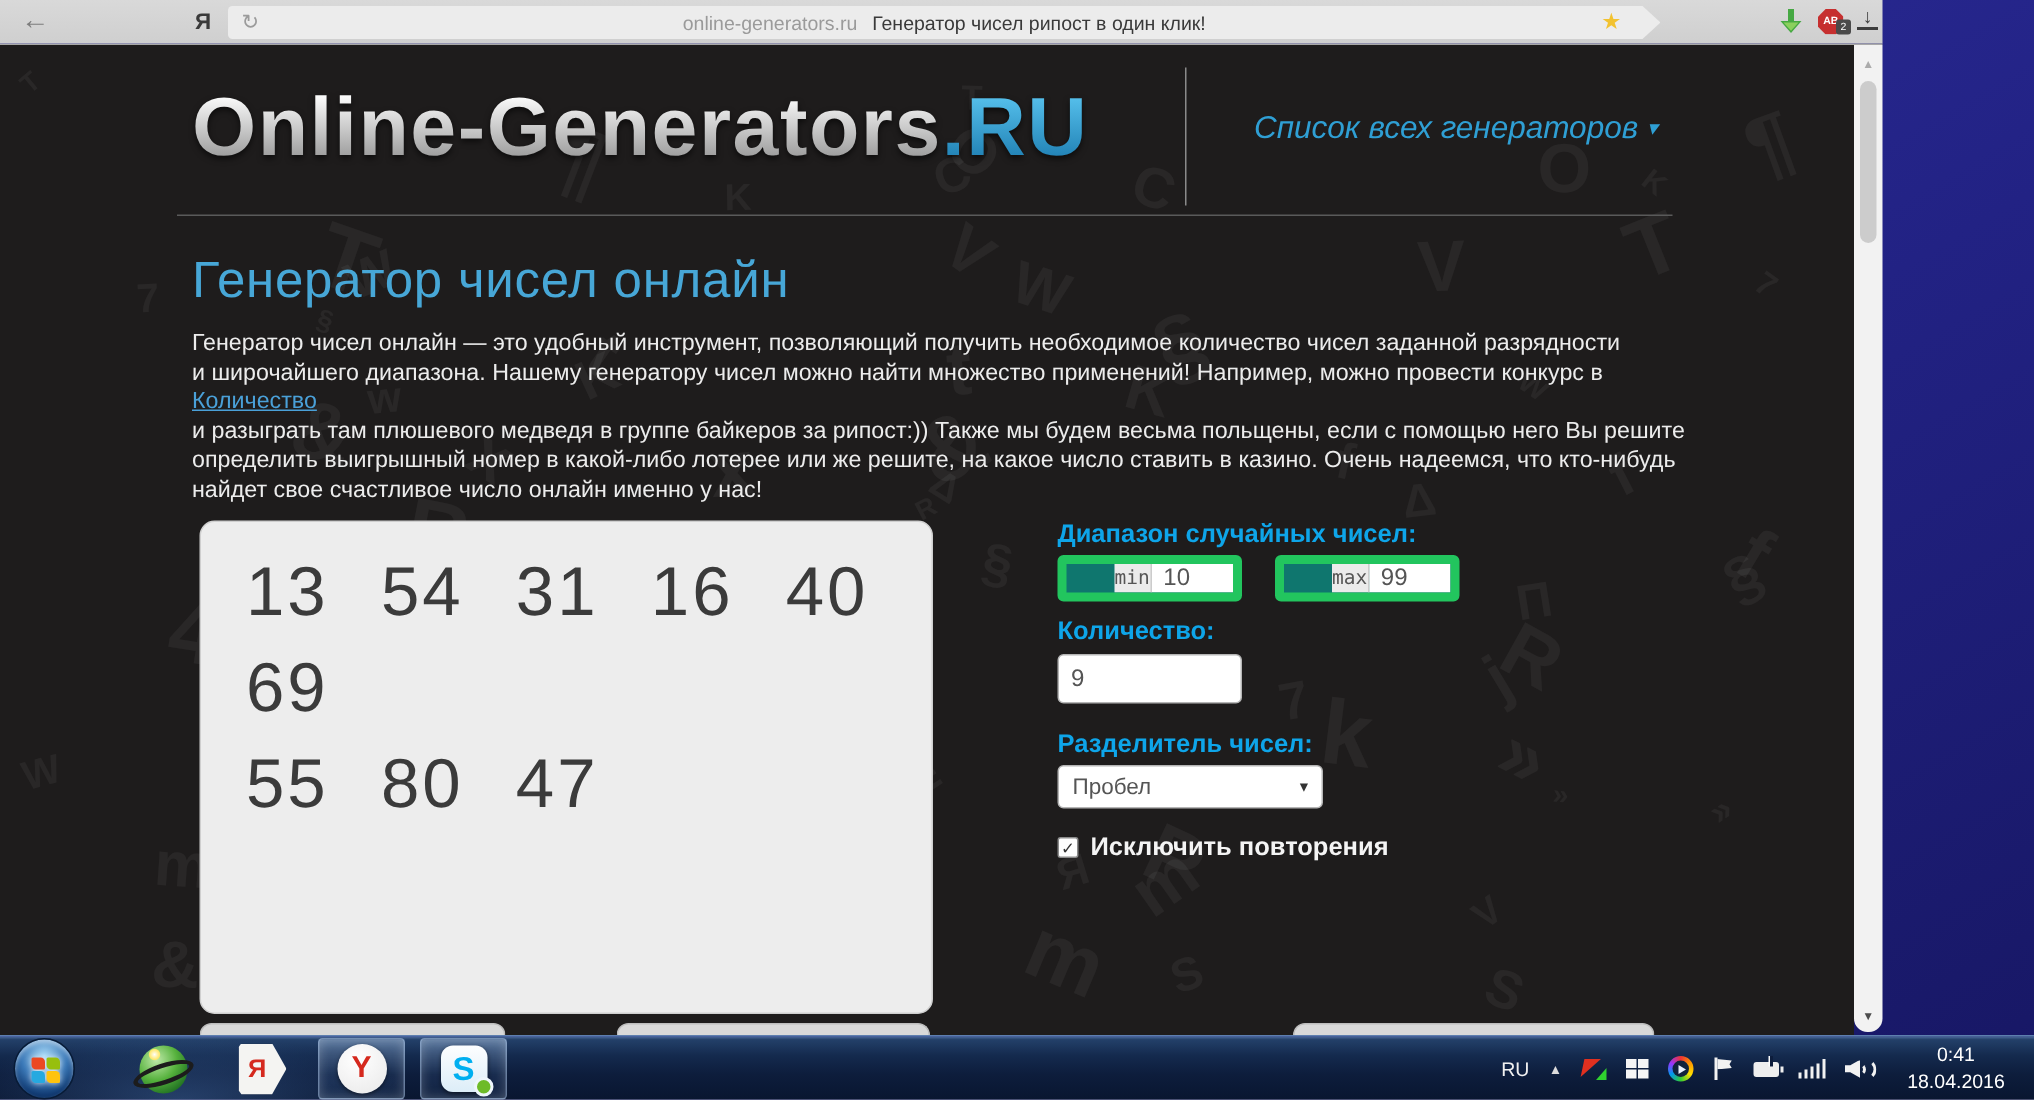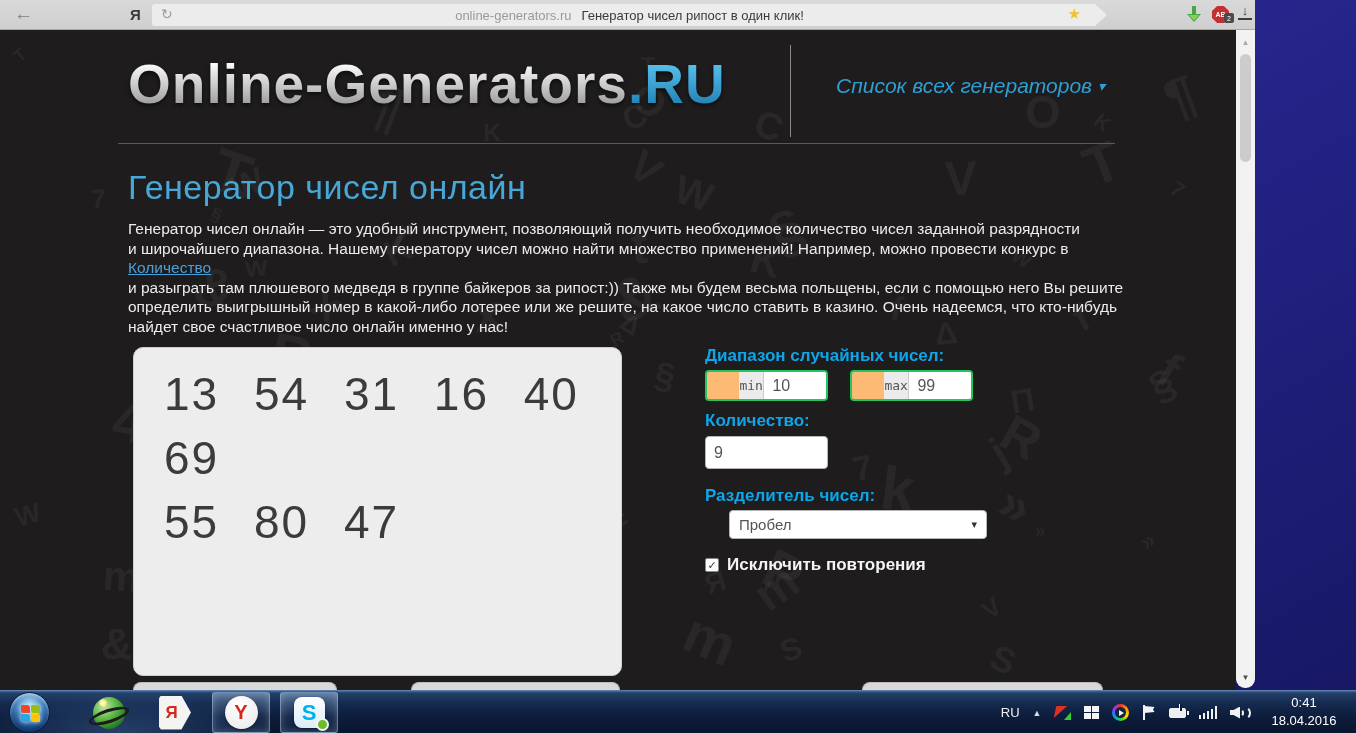--- a/index.html
+++ b/index.html
@@ -60,31 +60,31 @@
   .stub1 { left:133px; width:204px; }
   .stub2 { left:411px; width:209px; }
   .stub3 { left:862px; width:241px; }
 
   
   .f-label { position:absolute; left:705px; color:#0ea5e9; font-size:17px; font-weight:bold; }
   .lbl-range { top:316px; }
   .lbl-count { top:381px; }
   .lbl-sep   { top:456px; }
 
-  .igroup { position:absolute; top:340px; height:31px; width:123px; background:#fdba74; border:2px solid #22c55e;
+  .igroup { position:absolute; top:340px; height:31px; width:123px; background:#0f766e; border:6px solid #22c55e;
     border-radius:4px; display:flex; overflow:hidden;padding-left:32px; }
   .ig-min { left:705px; } .ig-max { left:850px; }
   .ig-prefix { width:37px; background:#ebebeb; border-right:1px solid #cccccc; color:#555;
     font-family:"DejaVu Sans Mono", monospace; font-size:13px; display:flex; align-items:center; justify-content:center; }
   .igroup input, .tinput { border:none; outline:none; background:#fff; font-size:16px; color:#555;
     font-family:"Liberation Sans", sans-serif; padding-left:8px; width:100%; }
   .count-input { position:absolute; left:705px; top:406px; width:123px; height:33px; border:1px solid #b5b5b5; border-radius:4px; }
 
-  .sel { position:absolute; left:705px; top:480px; width:258px; height:29px; background:#fff; border:1px solid #b5b5b5;
-    border-radius:4px; display:flex; align-items:center; padding-left:9px; font-size:15px; color:#555; cursor:pointer;margin-left:24px; }
+  .sel { position:absolute; left:705px; top:480px; width:177px; height:29px; background:#fff; border:1px solid #b5b5b5;
+    border-radius:4px; display:flex; align-items:center; padding-left:9px; font-size:15px; color:#555; cursor:pointer; }
   .sel .sel-arr { position:absolute; right:9px; font-size:11px; color:#333; }
 
   .chk-row { position:absolute; left:705px; top:525px; display:flex; align-items:center; }
   .chk { width:14px; height:14px; background:#fdfdfd; border:1px solid #8a8a8a; border-radius:2px;
     font-size:11px; color:#333; display:flex; align-items:center; justify-content:center; cursor:pointer; }
   .chk-lbl { margin-left:8px; color:#f4f4f4; font-size:17px; font-weight:bold; }
 
   .gen-btn { position:absolute; left:705px; top:574px; width:268px; height:45px; border-radius:7px;
     background:linear-gradient(180deg,#42aadb 0%,#2f93c8 45%,#1f71a5 100%);
     border:1px solid #17587f; box-shadow:inset 0 1px 0 rgba(255,255,255,.35), 0 1px 2px rgba(0,0,0,.5);

